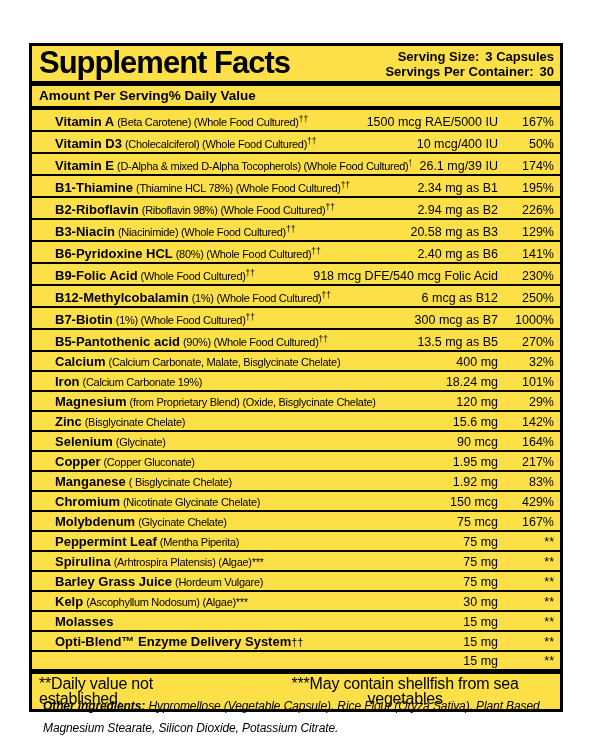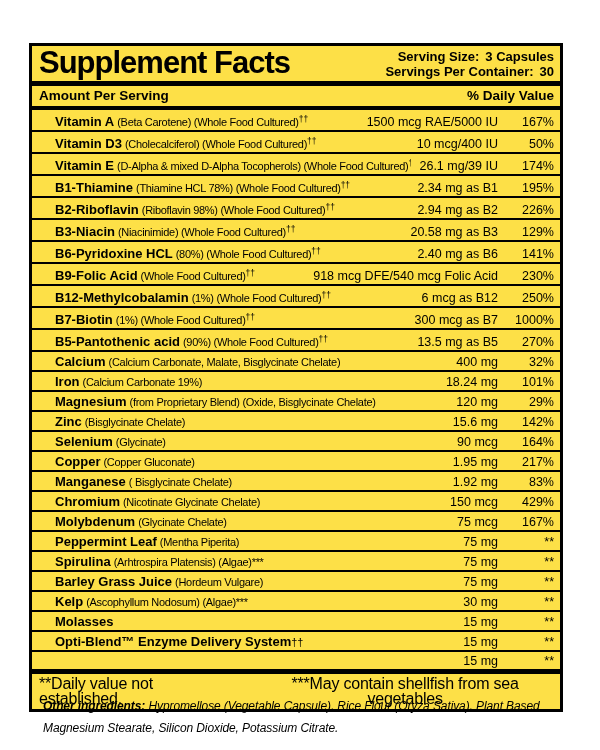--- a/index.html
+++ b/index.html
@@ -16,21 +16,21 @@
     display:flex; justify-content:space-between; align-items:flex-start;
     padding:2px 6px 2px 7px; border-bottom:5px solid #000;
   }
   .title {
     font-size:31px; font-weight:bold; letter-spacing:-1px; line-height:30px;
     white-space:nowrap;
   }
   .serving-block { text-align:right; font-weight:bold; font-size:13px; line-height:15px; padding-top:1px; white-space:nowrap; }
   .serving-line .val { margin-left:6px; }
   .col-header {
-    display:flex; justify-content:space-between; font-weight:bold; font-size:13.5px;
+    display:flex; justify-content:flex-start; font-weight:bold; font-size:13.5px;
     padding:2px 6px 2px 7px; border-bottom:4px solid #000; line-height:16px;
   }
   .row {
     display:flex; align-items:flex-end; white-space:nowrap;
     padding:2px 6px 1px 23px; border-bottom:2px solid #000; line-height:14px;
   }
   .rows .row:last-child { border-bottom:5px solid #000; }
   .row-left { flex:1 1 auto; overflow:hidden; }
   .row-name { font-size:13px; font-weight:bold; }
   .row-name-tail { font-size:11px; }

